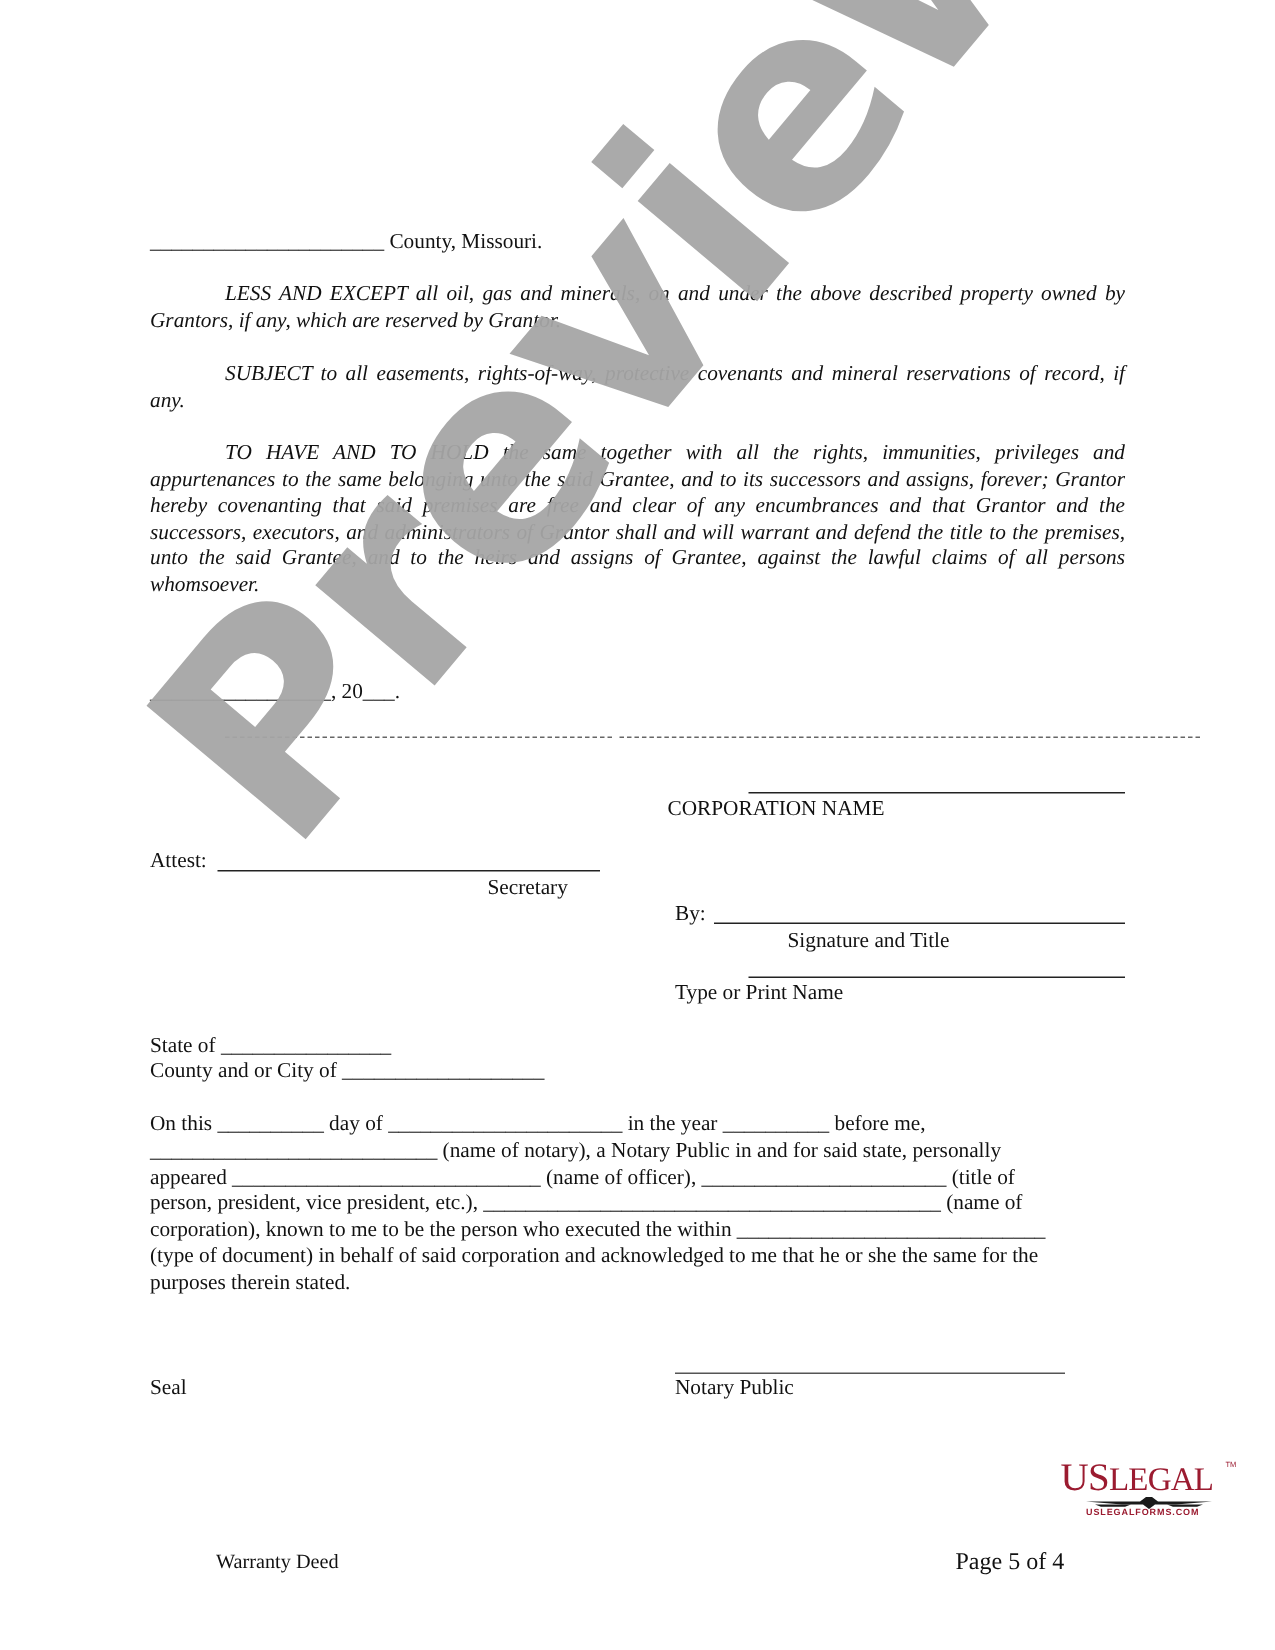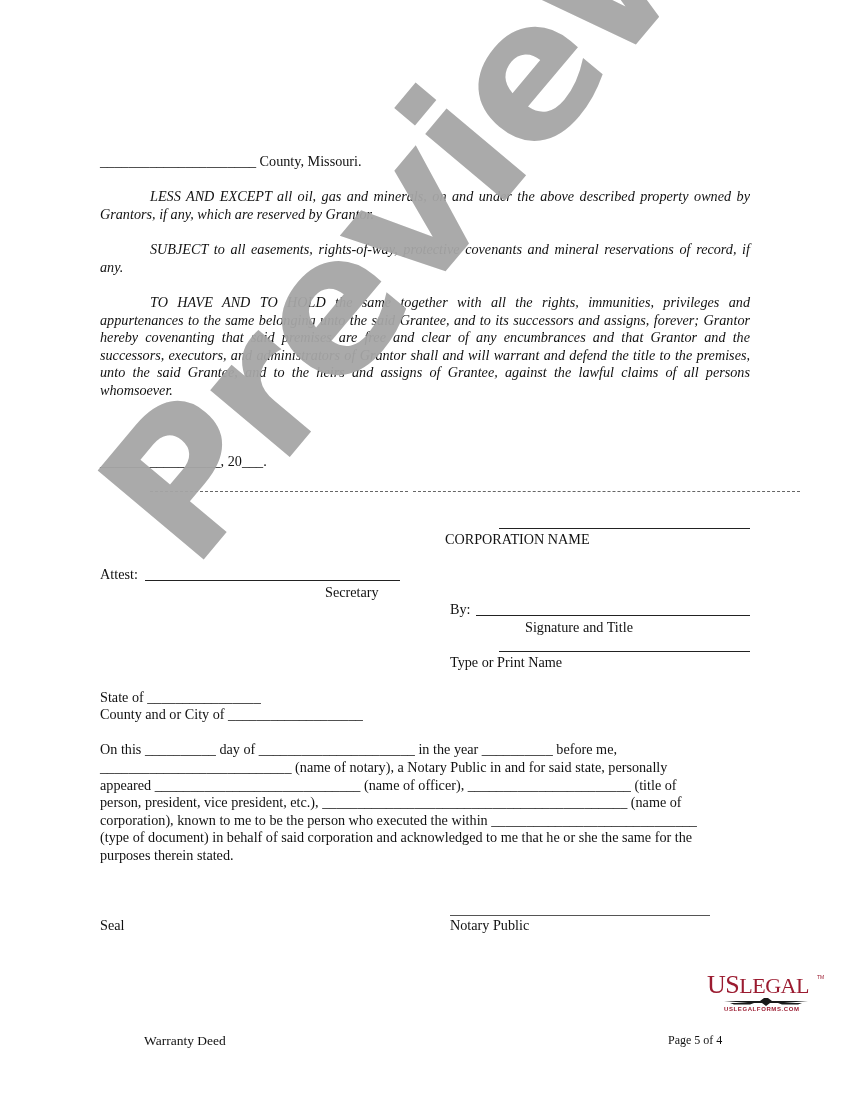--- a/index.html
+++ b/index.html
@@ -19,21 +19,21 @@
     .dash { position: absolute; height: 0; border-top: 1px dashed #666; }
     .watermark {
       position: absolute; left: 70px; top: 470px;
       font-family: "DejaVu Sans", "Liberation Sans", sans-serif;
       font-weight: bold; font-size: 190px; color: #a6a6a6;
       transform: rotate(-50deg); transform-origin: 0 0;
       opacity: 0.95; line-height: 1; white-space: nowrap;
       pointer-events: none; letter-spacing: -4px;
     }
     .footer-left { position: absolute; left: 100px; top: 1033px; font-size: 13.5px; margin-left: 44px; }
-    .footer-right { position: absolute; left: 668px; top: 1033px; font-size: 12px; }
+    .footer-right { position: absolute; left: 637px; top: 1033px; font-size: 16px; }
     .logo { position: absolute; left: 707px; top: 972px; width: 118px; height: 45px; }
     .logo-text {
       position: absolute; left: 0; top: 0; font-family: "Liberation Serif", serif;
       font-size: 26px; color: #9b1b30; letter-spacing: -0.5px; line-height: 26px;
     }
     .logo-text .small { font-size: 22px; }
     .logo-tm { position: absolute; left: 110px; top: 2px; font-size: 5px; color: #9b1b30; font-family: "Liberation Sans", sans-serif; }
     .logo-url {
       position: absolute; left: 17px; top: 34px; font-family: "Liberation Sans", sans-serif;
       font-size: 6px; color: #9b1b30; letter-spacing: 0.6px; font-weight: bold;

